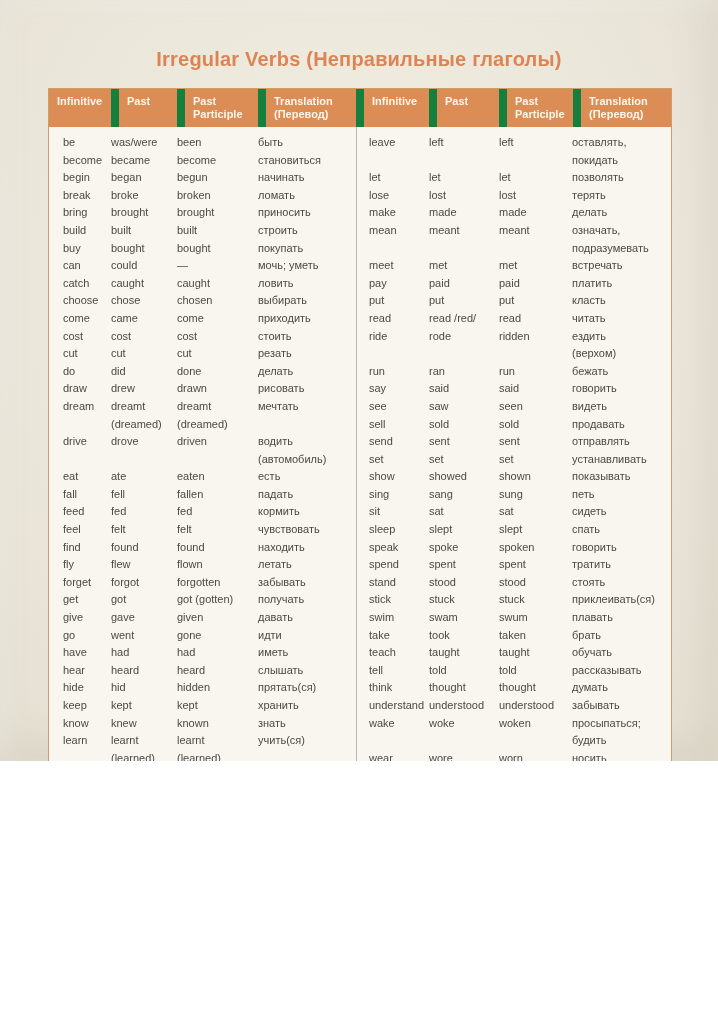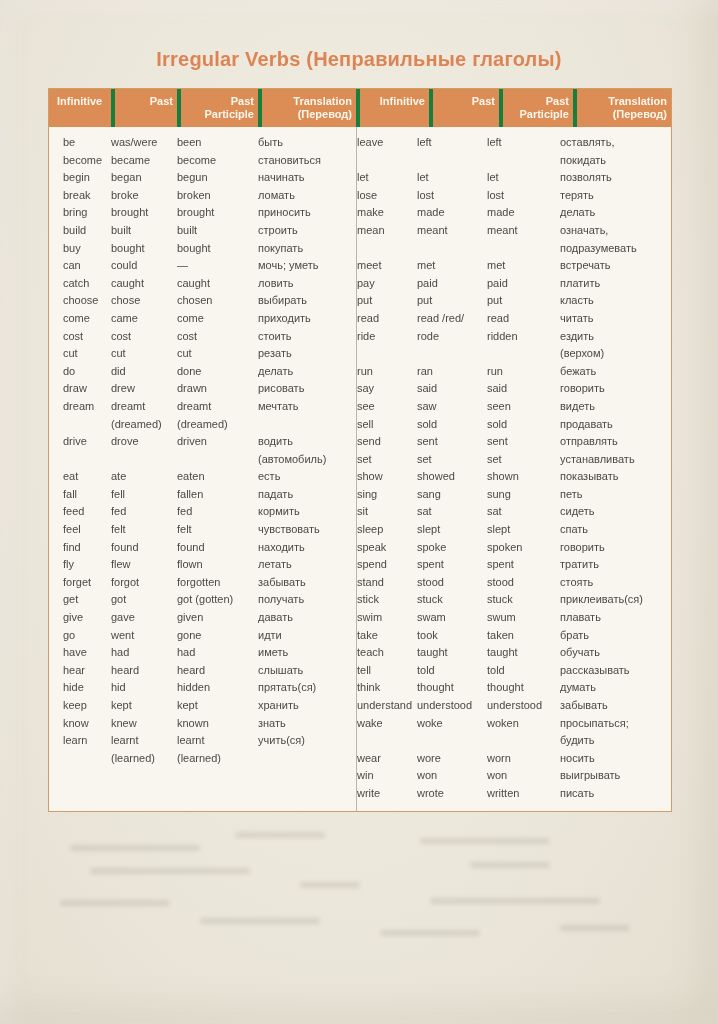--- a/index.html
+++ b/index.html
@@ -1,42 +1,42 @@
 <!DOCTYPE html>
 <html><head>
 <meta charset="utf-8">
 <style>
   html,body{margin:0;padding:0;}
   .page{
-    position:relative;width:718px;height:1024px;overflow:hidden;
+    position:relative;width:718px;height:761px;overflow:hidden;
     font-family:"Liberation Sans",sans-serif;
     background:radial-gradient(ellipse at 48% 38%, #f2eee2 0%, #ebe6da 62%, #e3decf 100%);
     box-shadow:inset -10px -12px 40px rgba(95,85,60,0.10), inset 6px 6px 24px rgba(255,255,255,0.35);
   }
   .title{
     position:absolute;top:48px;left:0;width:100%;text-align:center;
     font-size:20px;font-weight:bold;color:#dd8455;letter-spacing:.2px;
   }
   .vtable{
     position:absolute;left:48px;top:88px;width:624px;height:724px;
     background:#f9f6ef;border:1px solid #cf9e66;box-sizing:border-box;
   }
   .thead{display:flex;height:38px;background:#dc8c55;}
   .hcell{
     box-sizing:border-box;padding:6px 4px 16px 8px;
     font-size:11px;font-weight:bold;line-height:13px;color:#fdf7eb;
     white-space:pre-line;overflow:hidden;
   }
-  .hcell + .hcell{border-left:4px solid #15803d;text-align:right;}
+  .hcell + .hcell{border-left:8px solid #15803d;}
   .hc0{width:62px}.hc1{width:66px}.hc2{width:81px}.hc3{width:98px}
   .hc4{width:73px}.hc5{width:70px}.hc6{width:74px}.hc7{flex:1}
   .tbody{position:absolute;top:38px;left:0;right:0;bottom:0;display:flex;justify-content:flex-end;}
   .half{box-sizing:border-box;padding:7px 0 0 14px;}
   .half-left{width:307px;}
-  .half-right{flex:1;border-left:1px solid #bdb5a7;padding-left:0;}
+  .half-right{flex:1;border-left:1px solid #bdb5a7;padding-left:12px;}
   .row{display:grid;}
   .half-left .row{grid-template-columns:48px 66px 81px auto;}
   .half-right .row{grid-template-columns:60px 70px 73px auto;}
   .row > div{
     font-size:11px;line-height:17.6px;color:#4b4946;
     white-space:pre-line;overflow:hidden;
   }
   .smudge{
     position:absolute;height:6px;border-radius:3px;
     background:rgba(110,104,92,0.16);filter:blur(2px);

